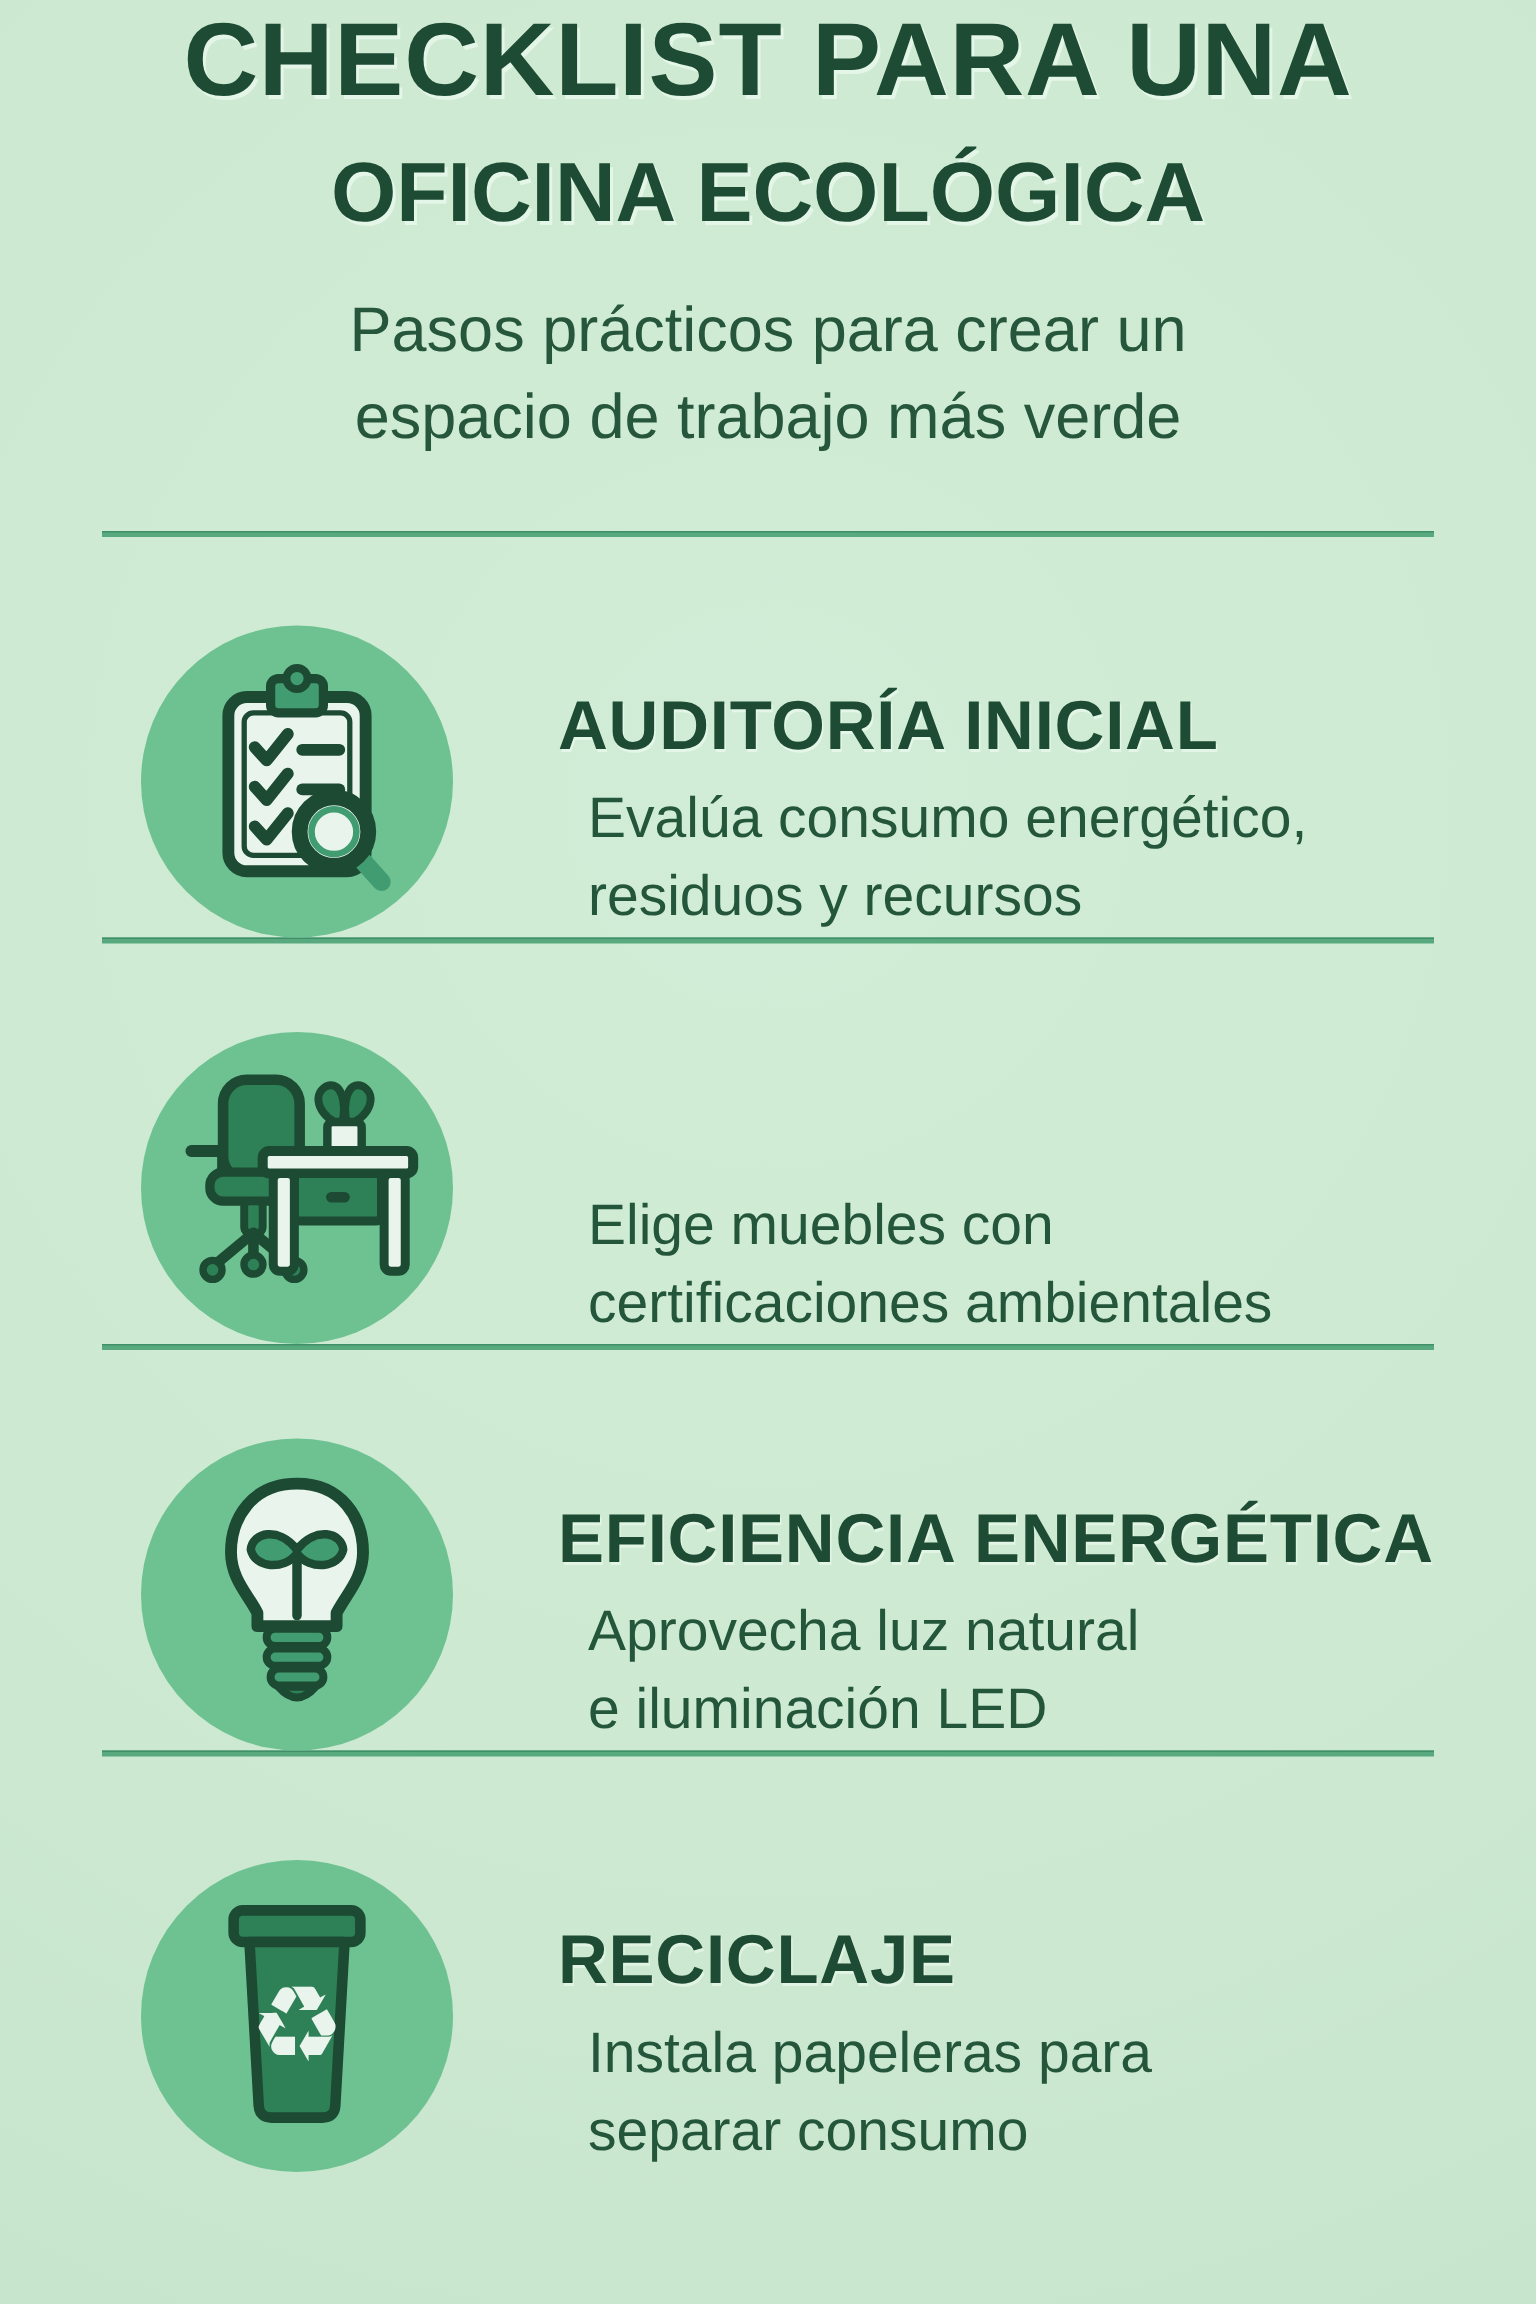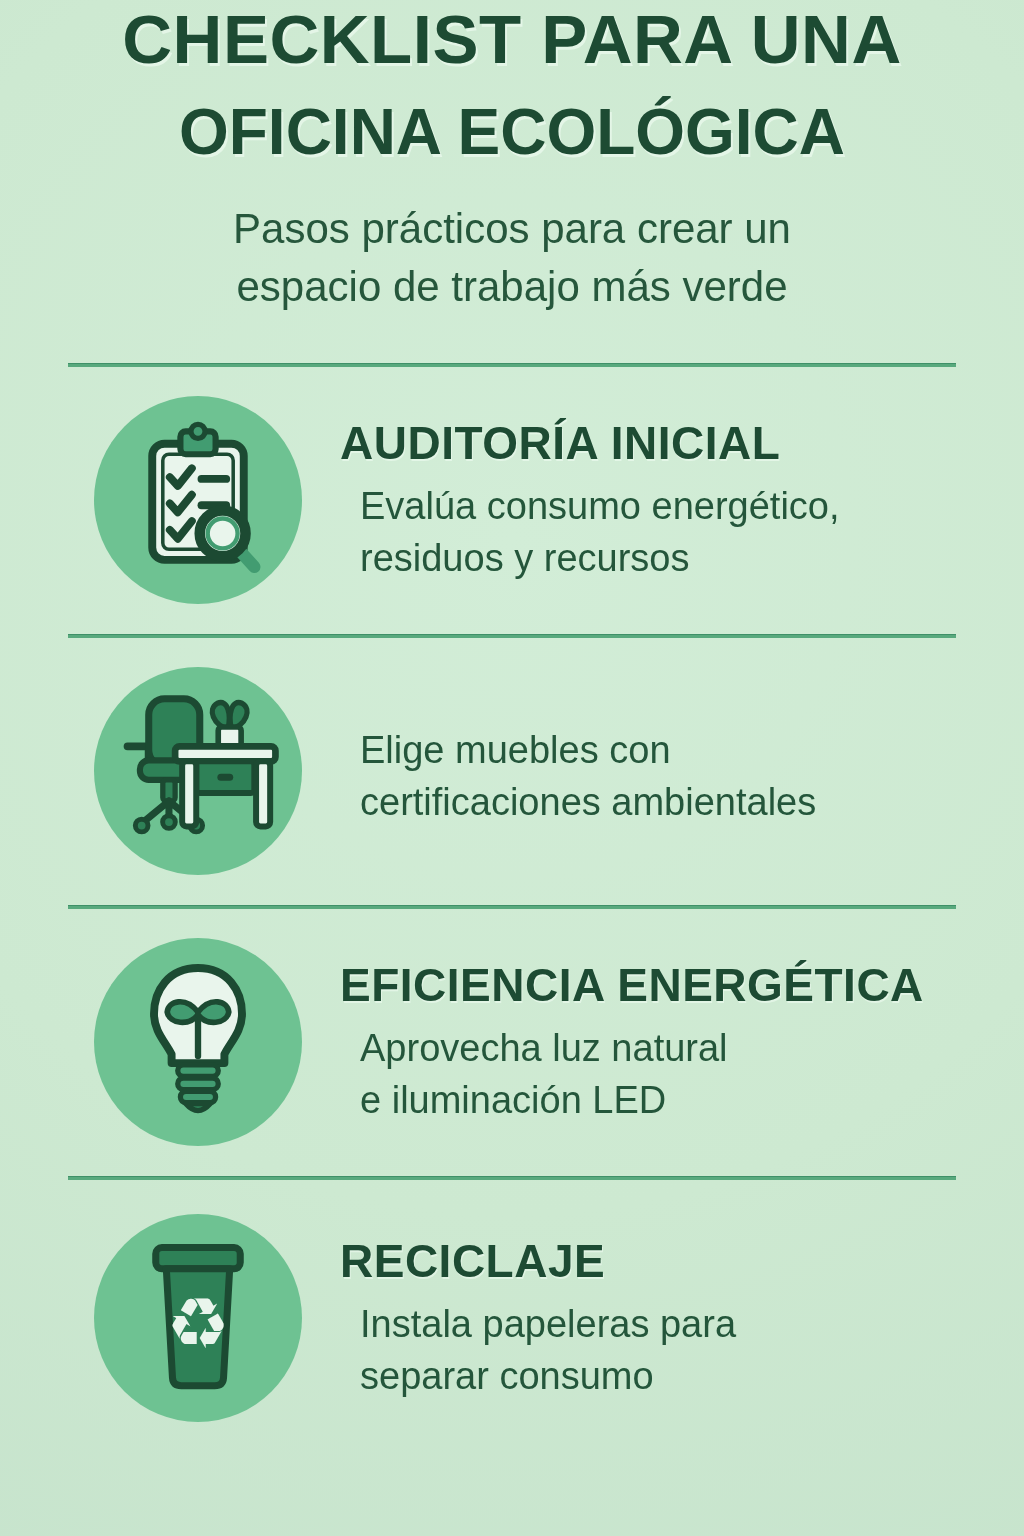--- a/index.html
+++ b/index.html
@@ -20,21 +20,21 @@
     display: block;
     font-size: 69px;
     font-weight: 700;
     letter-spacing: 0.5px;
     color: #1d4b33;
     text-shadow: 2px 3px 0 rgba(245, 255, 247, 0.55);
   }
   .title-line2 {
     display: block;
     margin-top: 16px;
-    font-size: 64px;
+    font-size: 56px;
     font-weight: 700;
     letter-spacing: 0px;
     color: #1d4b33;
     text-shadow: 2px 3px 0 rgba(245, 255, 247, 0.55);
   }
   .subtitle {
     margin-top: 31px;
     font-size: 42px;
     font-weight: 400;
     line-height: 1.38;
@@ -45,21 +45,22 @@
     height: 4px;
     margin: 0 68px;
     background: #58a97d;
     border-top: 1px solid #3f9068;
   }
   .header-spacer { height: 47px; }
   
   .section {
     height: 267px;
     display: flex;
-    align-items: center;
+    align-items: flex-end;
+    gap: 32px;
   }
   .section.last { height: 277px; }
   .icon-circle {
     flex: 0 0 auto;
     width: 208px;
     height: 208px;
     margin-left: 94px;
     border-radius: 50%;
     background: #6ec292;
     display: flex;

